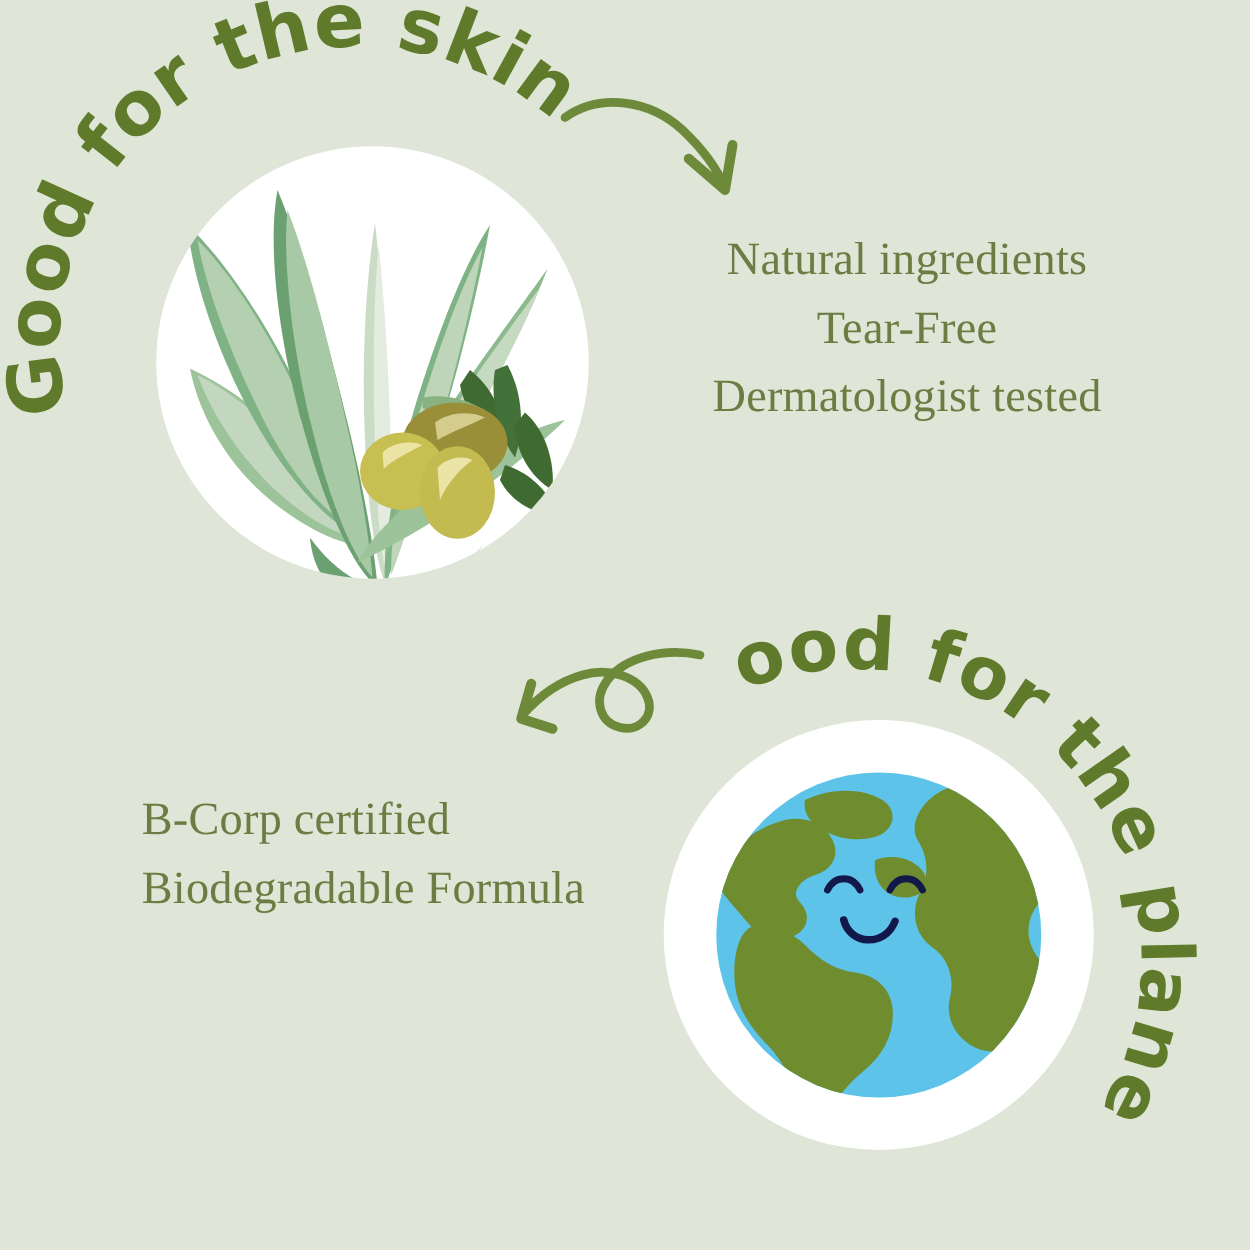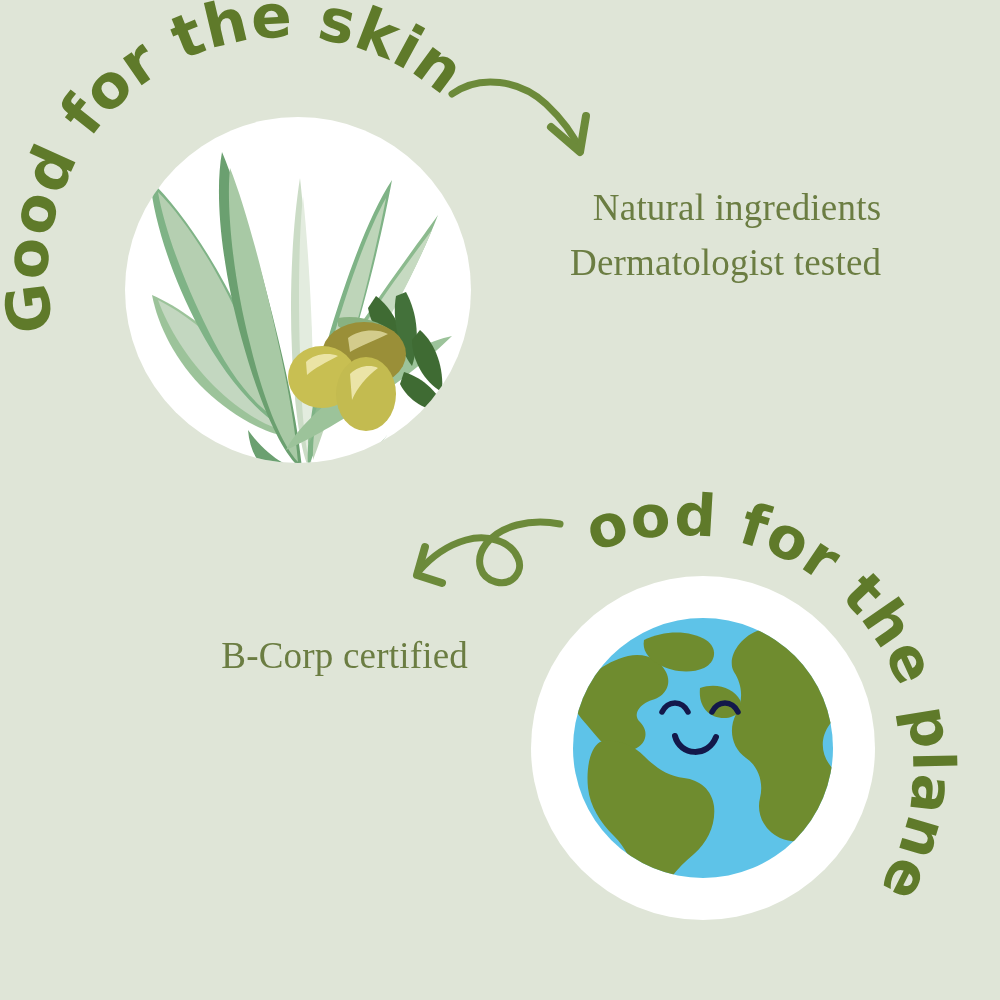--- a/index.html
+++ b/index.html
@@ -32,21 +32,21 @@
     color: #6b7d42;
     font-family: "Liberation Serif", serif;
     font-size: 37px;
     line-height: 55px;
     letter-spacing: 0.2px;
     white-space: nowrap;
   }
   #skin-list {
     left: 570px;
     top: 180px;
-    text-align: right;
+    text-align: center;
   }
   #planet-list {
     right: 532px;
     top: 628px;
   }
   .feature-item { display: block; }
 </style>
 </head>
 <body>
 
@@ -175,20 +175,22 @@
       <textPath href="#arcSkin" startOffset="50%" text-anchor="middle">Good for the skin</textPath>
     </text>
 
     <text fill="#5f7a2a" style="font-family:'DejaVu Sans', sans-serif; font-size:58px; font-weight:700; letter-spacing:1px;">
       <textPath href="#arcPlanet" startOffset="50%" text-anchor="middle">Good for the planet</textPath>
     </text>
   </svg>
 
   <div class="feature-list" id="skin-list">
     <span class="feature-item">Natural ingredients</span>
+    <span class="feature-item">Tear-Free</span>
     <span class="feature-item">Dermatologist tested</span>
   </div>
 
   <div class="feature-list" id="planet-list">
     <span class="feature-item">B-Corp certified</span>
+    <span class="feature-item">Biodegradable Formula</span>
   </div>
 
 </div>
 
 </body></html>

